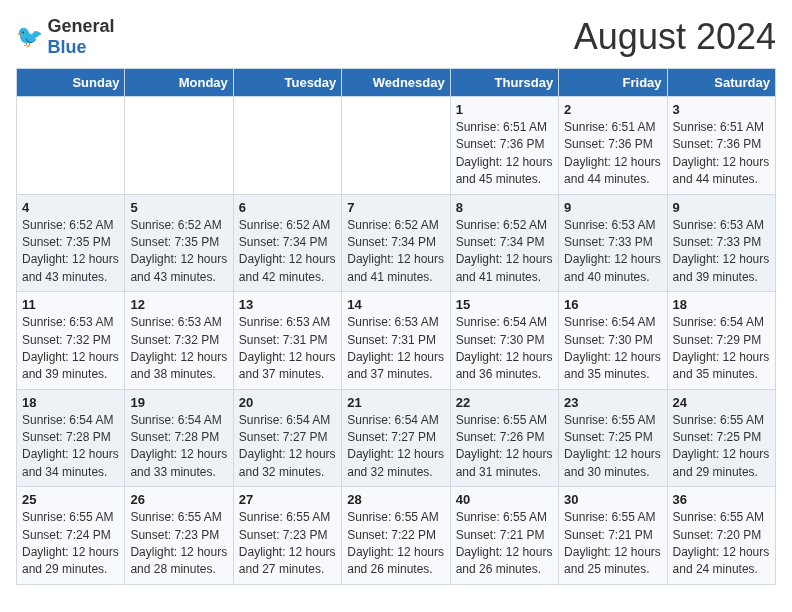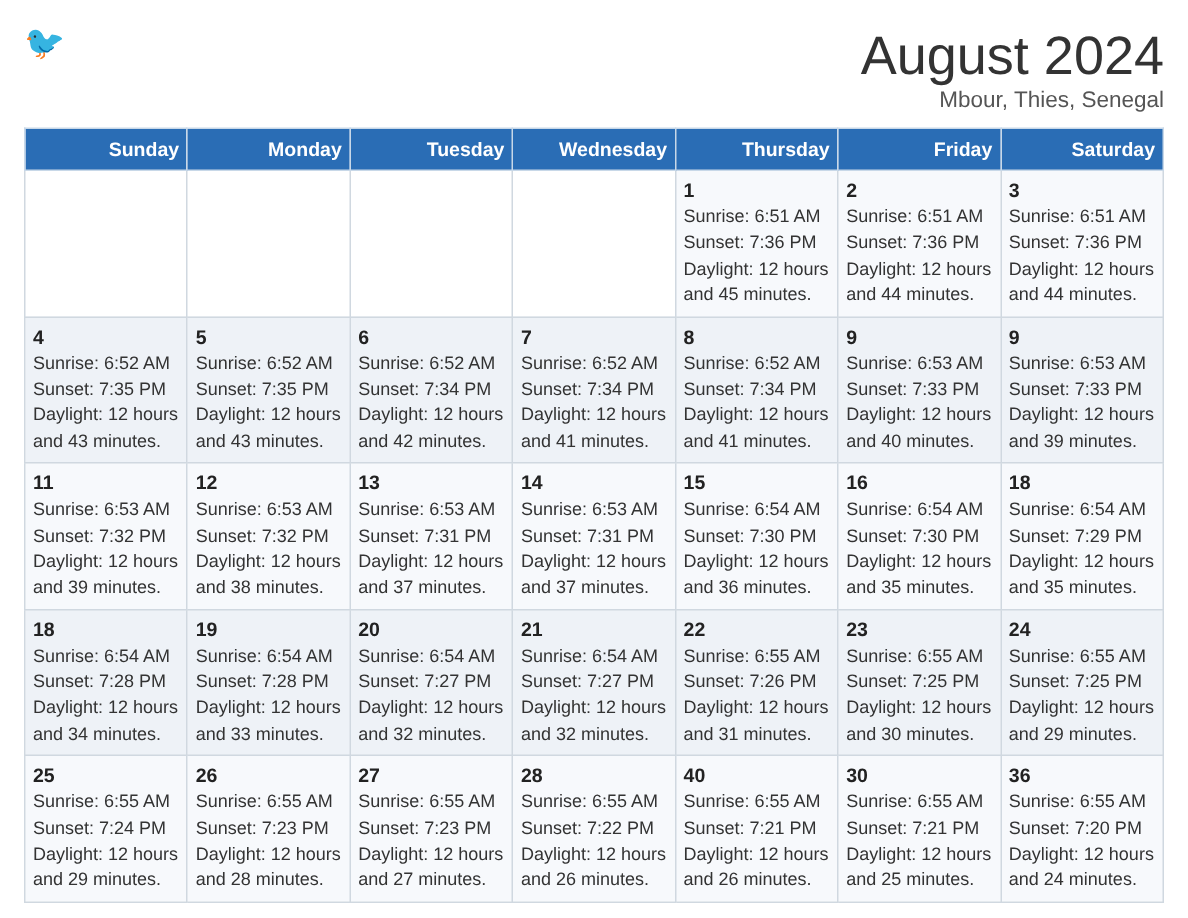--- a/index.html
+++ b/index.html
@@ -29,21 +29,21 @@
     .logo-text-blue {
       font-size: 18px;
       font-weight: bold;
       color: #2a6db5;
     }
     .logo-bird {
       color: #2a6db5;
       font-size: 22px;
     }
     .title-area {
-      text-align: right;
+      text-align: center;
     }
     .month-title {
       font-size: 36px;
       font-weight: normal;
       color: #333;
     }
     .location {
       font-size: 15px;
       color: #555;
     }
@@ -90,24 +90,27 @@
     .empty-cell {
       background: #fff !important;
     }
   </style>
 </head>
 <body>
 
 <div class="header">
   <div class="logo">
     <span class="logo-bird">🐦</span>
+    <div>
+      <span class="logo-text-general">General</span><br>
+      <span class="logo-text-blue">Blue</span>
+    </div>
   </div>
   <div class="title-area">
     <div class="month-title">August 2024</div>
-    <div class="location">Mbour, Thies, Senegal</div>
   </div>
 </div>
 
 <table>
   <thead>
     <tr>
     <th>Sunday</th>
         <th>Monday</th>
         <th>Tuesday</th>
         <th>Wednesday</th>

